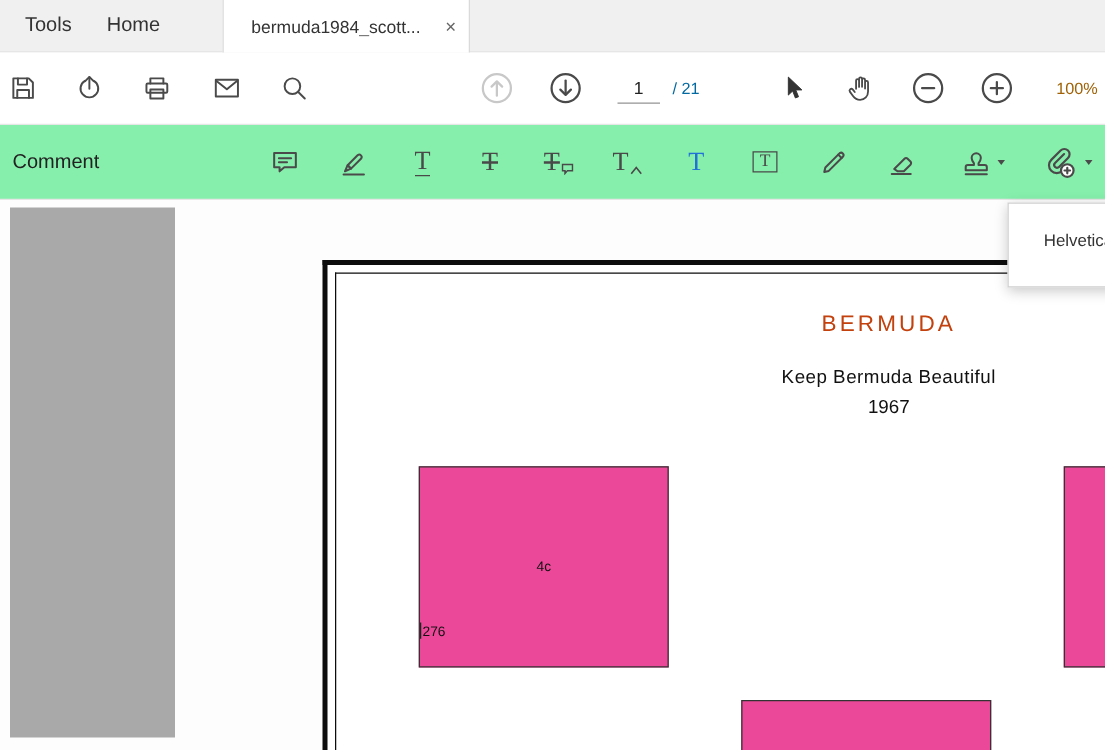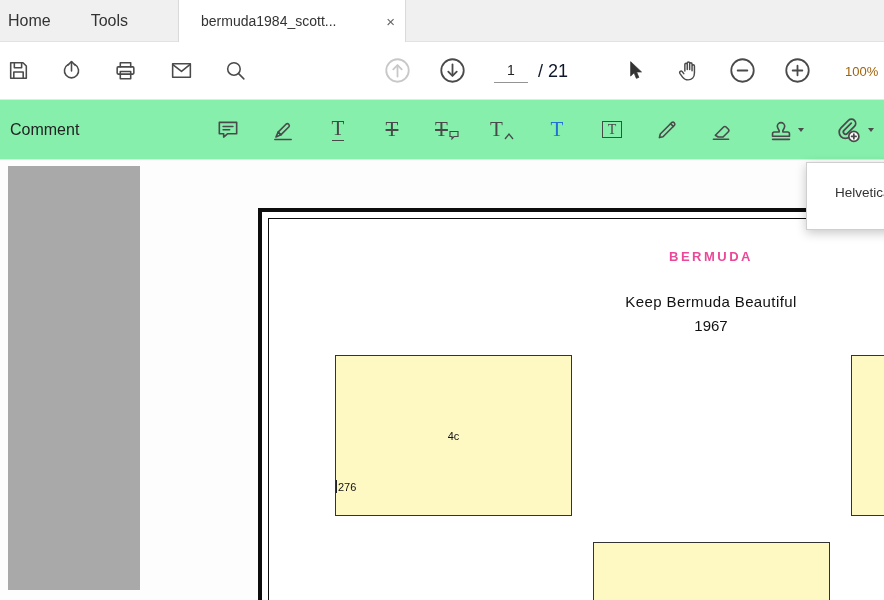--- a/index.html
+++ b/index.html
@@ -6,37 +6,37 @@
   html,body { width:884px; height:600px; overflow:hidden; background:#fff;
               font-family:"Liberation Sans", sans-serif; }
 
   
   .tabbar { position:relative; height:42px; background:#f0f0f0;
             border-bottom:1px solid #e2e2e2; display:flex; }
   .tab-plain { display:flex; align-items:center; padding:0 20px;
                font-size:16px; color:#333; cursor:default; }
   .tab-plain.first { padding-left:8px; }
   .tab-doc { position:relative; z-index:2; margin-left:30px; margin-bottom:-1px;
-             width:228px; background:#fff; border-left:1px solid #dadada;
+             width:198px; background:#fff; border-left:1px solid #dadada;
              border-right:1px solid #dadada; display:flex; align-items:center;
              padding:0 10px 0 22px; }
   .doc-title { font-size:14px; color:#333; flex:1; white-space:nowrap; overflow:hidden; }
   .close-x { font-size:15px; color:#666; margin-left:6px; }
 
   
   .toolbar { position:relative; height:58px; background:#fff; border-bottom:1px solid #e6e6e6; }
   .commentbar { position:relative; height:60px; background:#86efac; border-bottom:1px solid #e6e6e6; }
   .abs { position:absolute; top:50%; transform:translate(-50%,-50%); }
   .icon-btn { width:36px; height:36px; display:flex; align-items:center; justify-content:center; }
   .page-input { position:absolute; left:494px; top:50%; transform:translateY(-50%);
                 width:34px; height:24px; border:none; border-bottom:1px solid #949494;
                 background:transparent; text-align:center; font-size:14px; color:#222;
                 outline:none; font-family:"Liberation Sans", sans-serif; }
   .slash-label { position:absolute; left:538px; top:50%; transform:translateY(-50%);
-                 font-size:18px; color:#0f172a;text-align:right; }
+                 font-size:13px; color:#0369a1;text-align:right; }
   .zoom-label { position:absolute; left:845px; top:50%; transform:translateY(-50%);
                 font-size:13px; color:#a16207; }
   .comment-label { position:absolute; left:10px; top:50%; transform:translateY(-50%);
                    font-size:16px; color:#222; }
   .caret { position:absolute; top:50%; transform:translateY(-50%); width:0; height:0;
            border-left:3.5px solid transparent; border-right:3.5px solid transparent;
            border-top:4.5px solid #4a4a4a; }
 
   
   .t-icon { font-family:"Liberation Serif", serif; font-size:21px; color:#494949;
@@ -49,45 +49,45 @@
 
   
   .content { position:absolute; top:160px; left:0; right:0; bottom:0; background:#fdfdfd; }
   .thumb-panel { position:absolute; left:8px; top:6px; width:132px; height:424px;
                  background:#a9a9a9; }
   .album-page { position:absolute; left:258px; top:48px; width:700px; height:470px;
                 background:#fff; border-left:4px solid #0d0d0d; border-top:4px solid #0d0d0d; }
   .album-inner { position:absolute; left:6px; top:6px; width:100%; height:100%;
                  border-left:1px solid #0d0d0d; border-top:1px solid #0d0d0d; }
   .page-title { position:absolute; top:37px; left:449px; transform:translateX(-50%);
-                font-size:13px; font-weight:700; letter-spacing:2.5px; color:#ec4899; }
+                font-size:18px; font-weight:400; letter-spacing:2.5px; color:#c2410c; }
   .page-subtitle { position:absolute; top:81px; left:449px; transform:translateX(-50%);
                    font-size:15px; letter-spacing:0.4px; color:#111; white-space:nowrap; }
   .page-year { position:absolute; top:105px; left:449px; transform:translateX(-50%);
                font-size:15px; color:#111; }
-  .stamp-box { position:absolute; width:237px; height:161px; border:1px solid #333;
-               background:#fef9c3; }
+  .stamp-box { position:absolute; width:200px; height:161px; border:1px solid #333;
+               background:#ec4899;margin-top:18px; }
   .denom { position:absolute; top:74px; left:0; right:0; text-align:center;
            font-size:11px; color:#111; }
   .cat-num { position:absolute; top:124px; left:0; right:0; 
              font-size:11px; color:#111; }
   .text-cursor { display:inline-block; width:1px; height:13px; background:#222;
                  vertical-align:-2px; margin-right:1px; }
   .font-popup { position:absolute; left:806px; top:2px; width:120px; height:68px;
                 background:#fff; border:1px solid #cfcfcf;
                 box-shadow:0 3px 10px rgba(0,0,0,.22); }
   .font-name { position:absolute; left:28px; top:22px; font-size:13.5px; color:#333;
                white-space:nowrap; }
 </style>
 </head>
 <body>
 
 <div class="tabbar">
+  <div class="tab-plain">Tools</div>
   <div class="tab-plain first">Home</div>
-  <div class="tab-plain">Tools</div>
   <div class="tab-doc">
     <span class="doc-title">bermuda1984_scott...</span>
     <span class="close-x">×</span>
   </div>
 </div>
 
 <div class="toolbar">
 
   <div class="abs icon-btn" style="left:18px">
     <svg width="25" height="25" viewBox="0 0 24 24" fill="none" stroke="#4a4a4a" stroke-width="1.5" stroke-linecap="round" stroke-linejoin="round">

